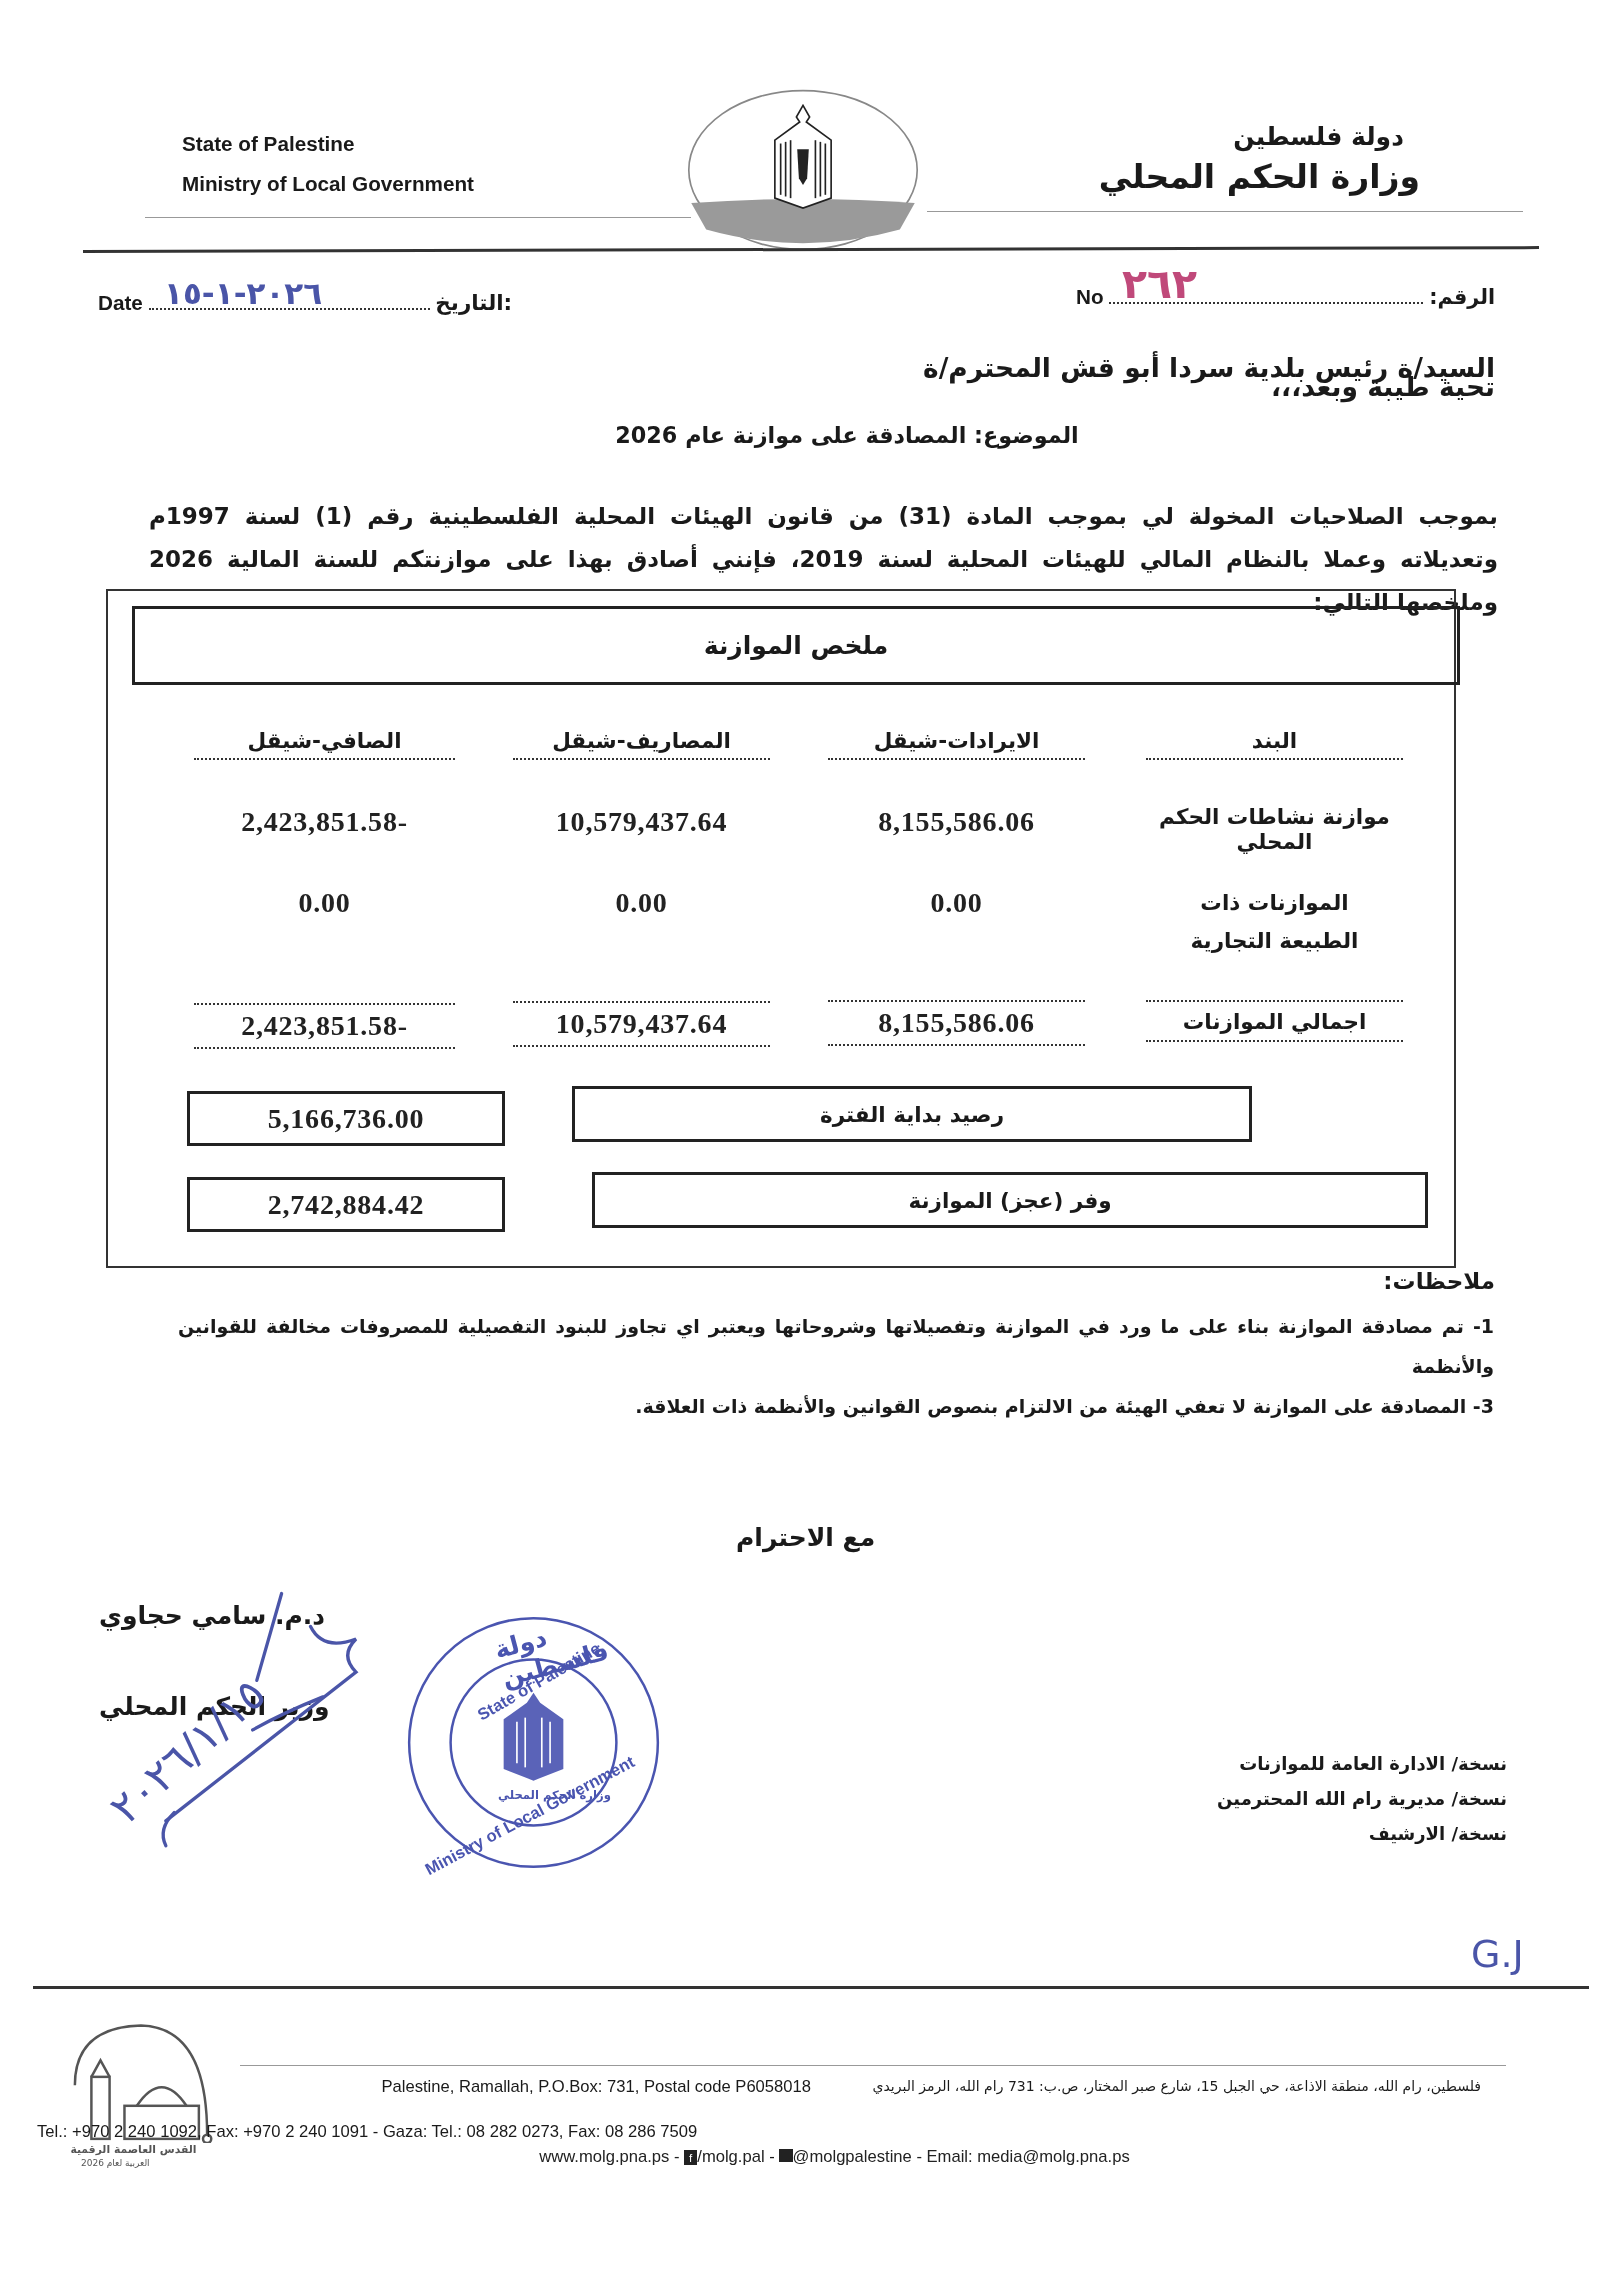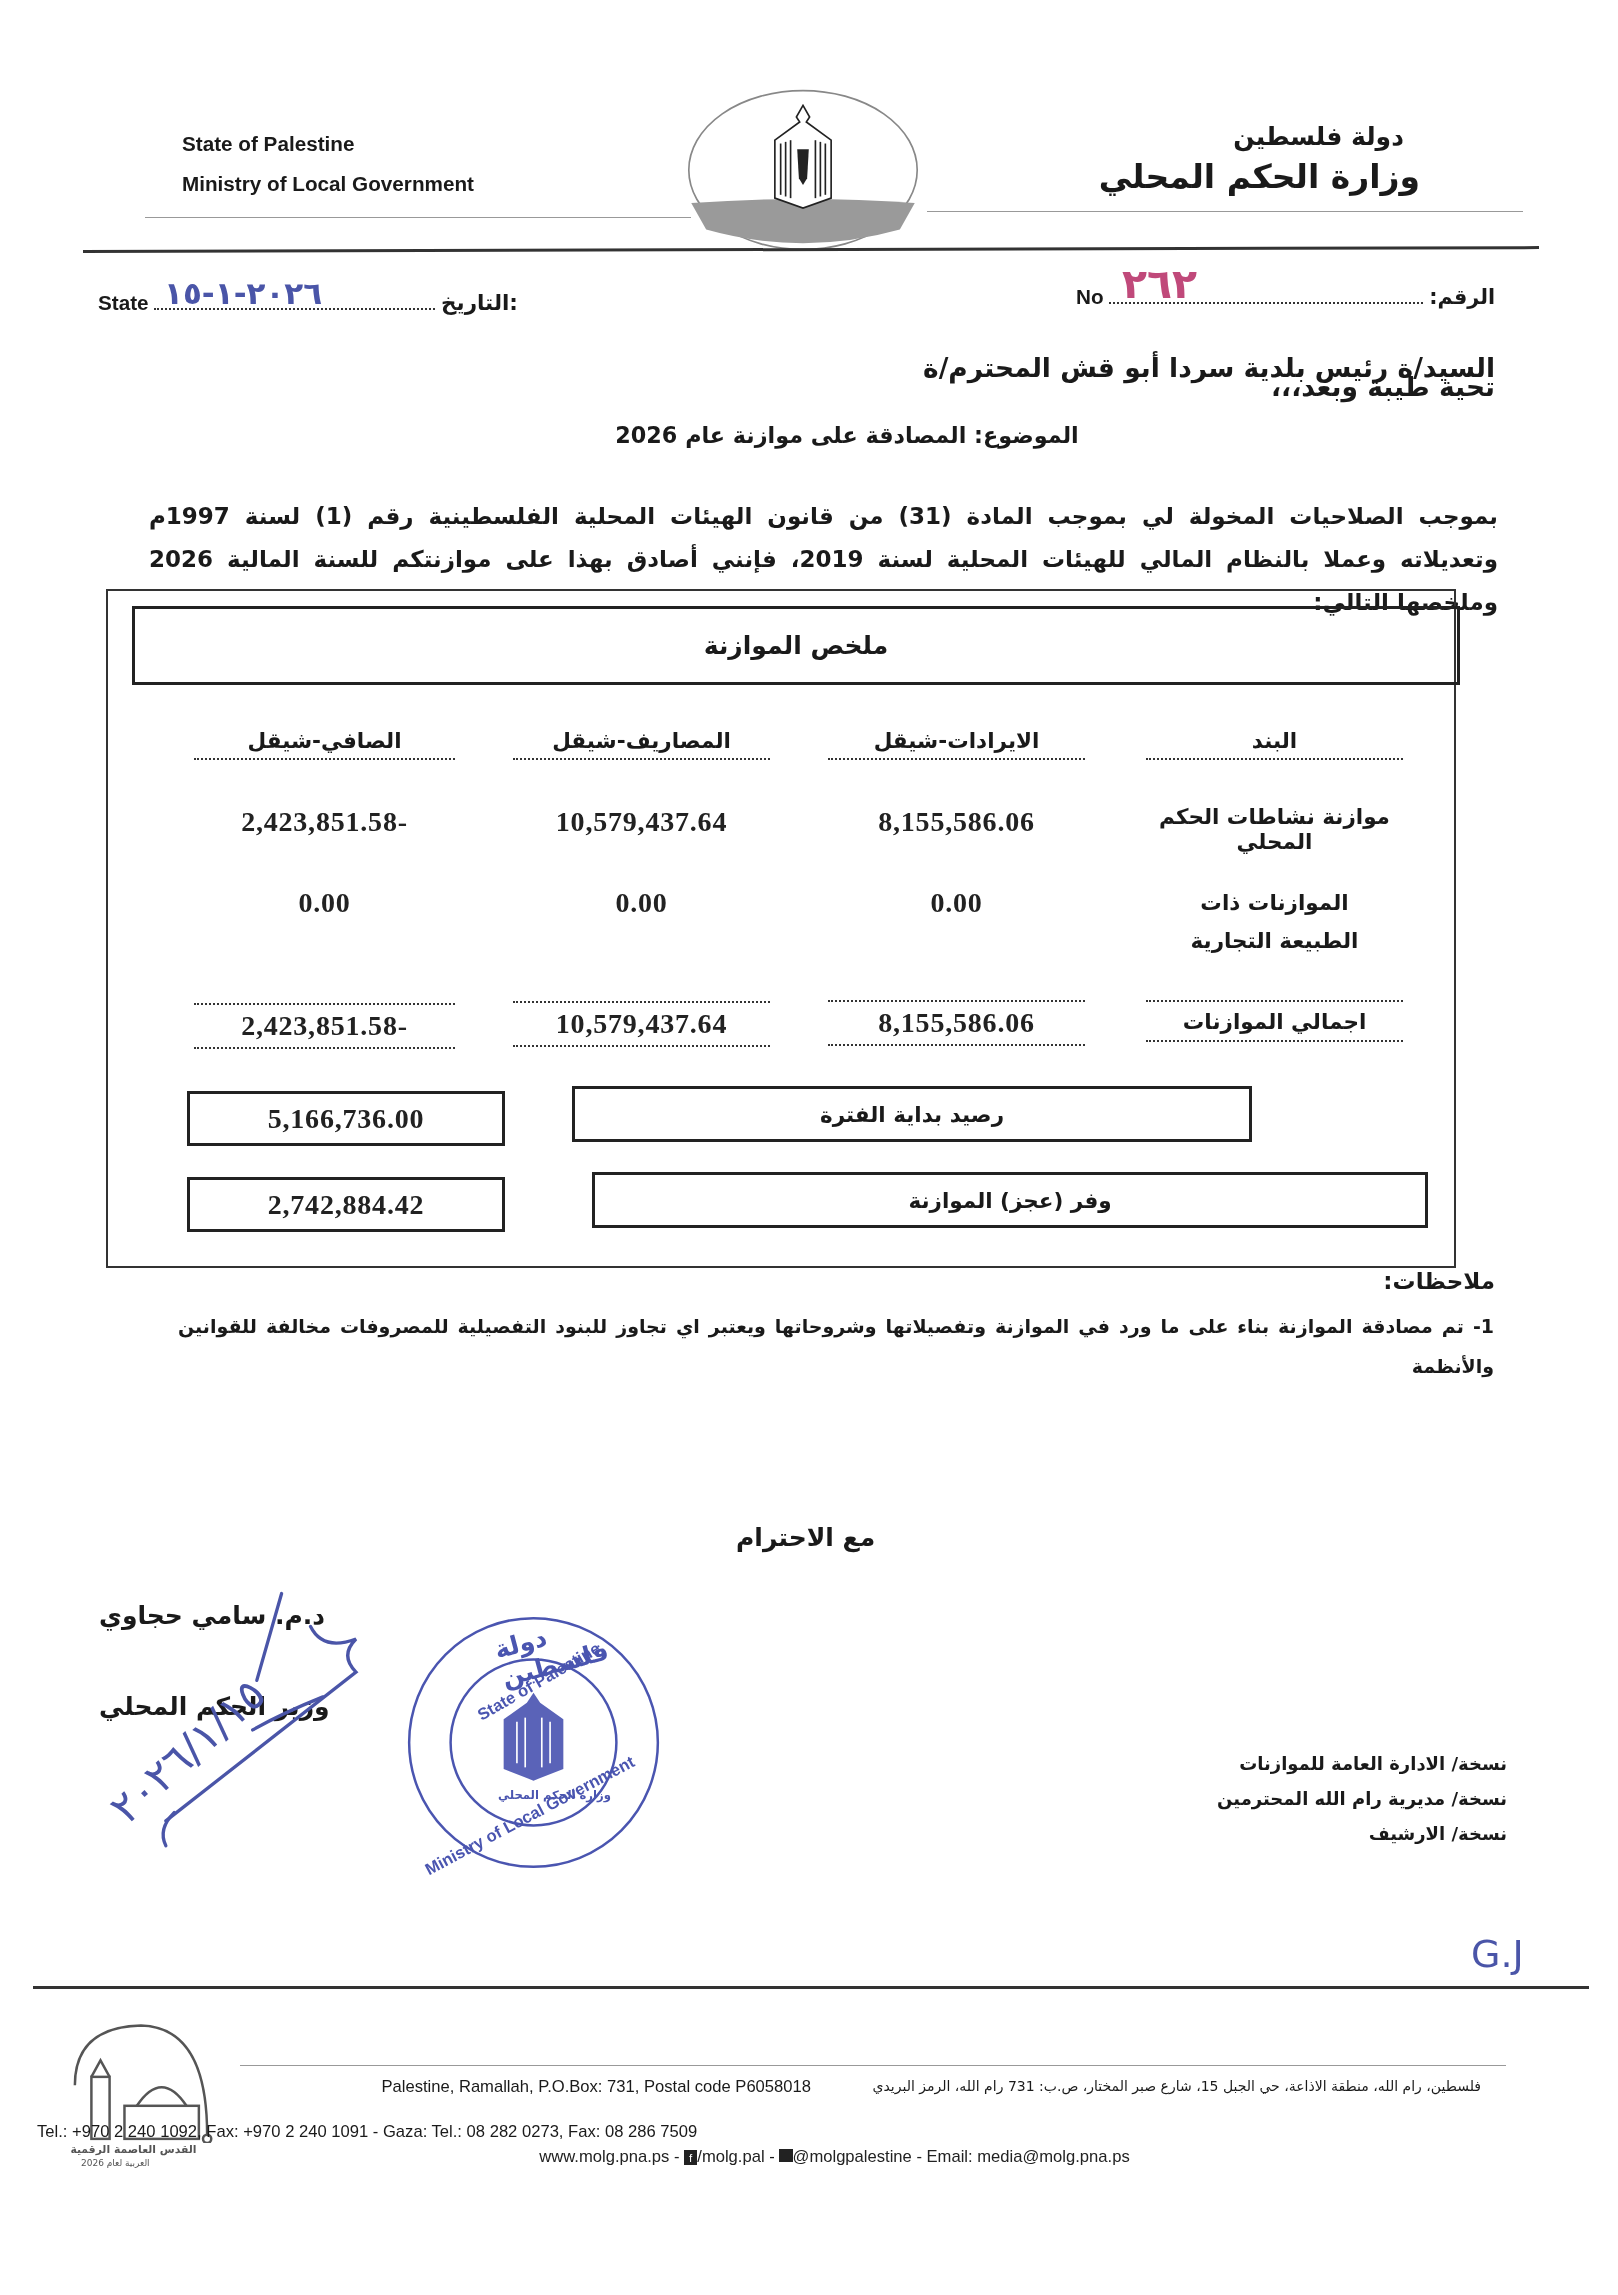--- a/index.html
+++ b/index.html
@@ -45,21 +45,21 @@
 <div class="abs ar" style="right:124px;top:285px;font-size:20.7px;">
   <span>الرقم:</span>
 </div>
 <div class="abs en" style="left:1076px;top:285px;width:372px;font-size:20.7px;">
   <span>No</span>
   <span class="dots" style="display:inline-block;width:314px;height:16.6px;"></span>
   <span class="abs hand" style="left:46px;top:-25px;font-size:41px;color:#c0497a;">٢٦٢</span>
 </div>
 
 <div class="abs en" style="left:98px;top:290px;width:430px;font-size:20.7px;">
-  <span>State</span>
+  <span>Date</span>
   <span class="dots" style="display:inline-block;width:281px;height:15px;"></span>
   <span class="ar" style="font-size:21.5px;margin-top:37px;">التاريخ:</span>
   <span class="abs hand" style="left:66px;top:-15px;font-size:31px;letter-spacing:6.6px;">٢٠٢٦-١-١٥</span>
 </div>
 
 <div class="abs ar" style="right:124px;top:324px;font-size:26.5px;margin-top:28px;">السيد/ة رئيس بلدية سردا أبو قش المحترم/ة</div>
 <div class="abs ar" style="right:124px;top:371px;font-size:26.5px;">تحية طيبة وبعد،،،</div>
 <div class="abs ar" style="left:0;width:1619px;text-align:center;top:422px;font-size:22.3px;padding-left:75px;box-sizing:border-box;">الموضوع: المصادقة على موازنة عام 2026</div>
 
 <div class="abs ar" style="left:149px;width:1349px;top:495px;font-size:23px;line-height:43px;text-align:justify;">بموجب الصلاحيات المخولة لي بموجب المادة (31) من قانون الهيئات المحلية الفلسطينية رقم (1) لسنة 1997م وتعديلاته وعملا بالنظام المالي للهيئات المحلية لسنة 2019، فإنني أصادق بهذا على موازنتكم للسنة المالية 2026 وملخصها التالي:</div>
@@ -105,20 +105,21 @@
 <div class="abs box ar" style="left:592px;top:1172px;width:836px;height:56px;font-size:21.5px;">
   <span>وفر (عجز) الموازنة</span>
 </div>
 <div class="abs box num" style="left:187px;top:1177px;width:318px;height:55px;">
   <span>2,742,884.42</span>
 </div>
 
 <div class="abs ar" style="right:124px;top:1268px;font-size:23px;">ملاحظات:</div>
 <div class="abs ar notes" style="left:178px;width:1316px;top:1306px;font-size:19px;line-height:40px;text-align:justify;">
   <p>1- تم مصادقة الموازنة بناء على ما ورد في الموازنة وتفصيلاتها وشروحاتها ويعتبر اي تجاوز للبنود التفصيلية للمصروفات مخالفة للقوانين والأنظمة</p>
+  <p>3- المصادقة على الموازنة لا تعفي الهيئة من الالتزام بنصوص القوانين والأنظمة ذات العلاقة.</p>
 </div>
 
 <div class="abs ar" style="left:736px;top:1523px;font-size:25px;">مع الاحترام</div>
 <div class="abs ar" style="left:99px;top:1601px;font-size:25px;">د.م. سامي حجاوي</div>
 <div class="abs ar" style="left:99px;top:1692px;font-size:25px;">وزير الحكم المحلي</div>
 
 <div class="abs" style="left:108px;top:1589px;width:372px;height:348px;">
   <svg width="372" height="348" viewBox="0 0 450 420">
     <g fill="none" stroke="#4a55a8" stroke-width="4" stroke-linecap="round">
       <path d="M210 5 L180 110"></path>

